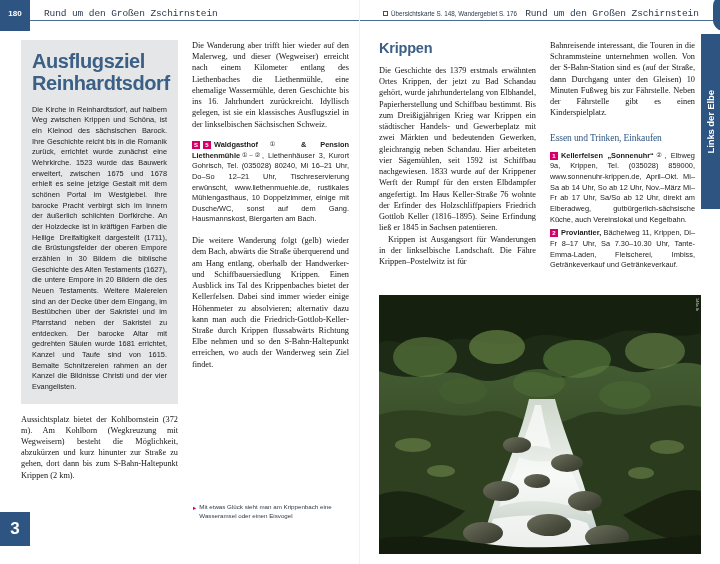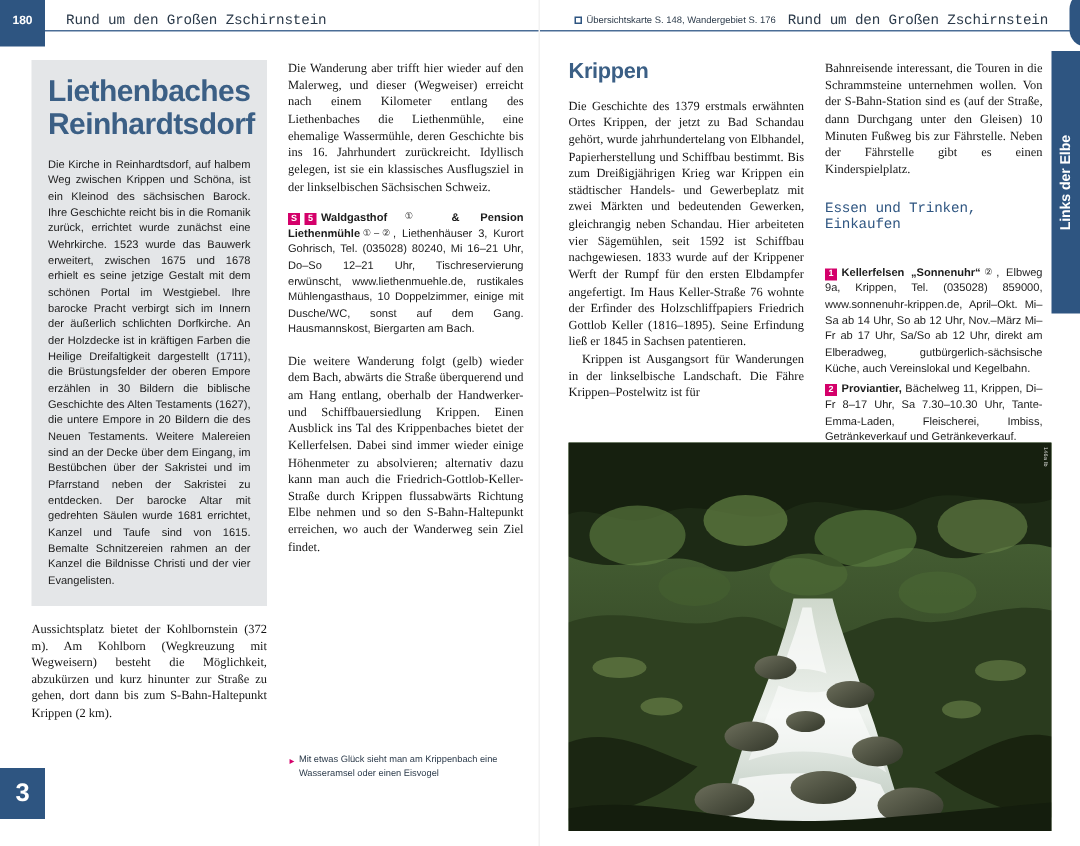--- a/index.html
+++ b/index.html
@@ -119,25 +119,25 @@
   .secttitle {
     font-family: "Liberation Sans", sans-serif;
     font-weight: bold;
     font-size: 14.5px;
     color: #3b5f85;
     letter-spacing: -0.2px;
     margin-bottom: 9px;
   }
 
   .subtitle {
-    font-family: Liberation Mono, monospace;
+    font-family: Liberation Serif, serif;
     font-size: 9.5px;
     color: #2e5581;
     letter-spacing: -0.1px;
-    margin-bottom: 22px;
+    margin-bottom: 8px;
   }
 
   p.body {
     font-family: Liberation Serif, serif;
     font-size: 8.3px;
     line-height: 1.355;
     text-align: justify;
     color: #141414;
     hyphens: auto;
   }
@@ -283,21 +283,21 @@
       <div class="head-rule"></div>
       <div class="folio folio-left">180</div>
       <div class="head-title">Rund um den Großen Zschirnstein</div>
     </div>
 
     <div class="cols">
 
       <div class="col">
 
         <div class="grey-box">
-          <div class="chaptitle"><span>Liethenbaches</span><br><span>Reinhardtsdorf</span></div>
+          <div class="chaptitle"><span>Ausflugsziel</span><br><span>Reinhardtsdorf</span></div>
 
           <p class="sans">Die Kirche in Reinhardtsdorf, auf halbem Weg zwischen Krippen und Schöna, ist ein Kleinod des sächsischen Barock. Ihre Geschichte reicht bis in die Romanik zurück, errichtet wurde zunächst eine Wehrkirche. 1523 wurde das Bauwerk erweitert, zwischen 1675 und 1678 erhielt es seine jetzige Gestalt mit dem schönen Portal im Westgiebel. Ihre barocke Pracht verbirgt sich im Innern der äußerlich schlichten Dorfkirche. An der Holzdecke ist in kräftigen Farben die Heilige Dreifaltigkeit dargestellt (1711), die Brüstungsfelder der oberen Empore erzählen in 30 Bildern die biblische Geschichte des Alten Testaments (1627), die untere Empore in 20 Bildern die des Neuen Testaments. Weitere Malereien sind an der Decke über dem Eingang, im Bestübchen über der Sakristei und im Pfarrstand neben der Sakristei zu entdecken. Der barocke Altar mit gedrehten Säulen wurde 1681 errichtet, Kanzel und Taufe sind von 1615. Bemalte Schnitzereien rahmen an der Kanzel die Bildnisse Christi und der vier Evangelisten.</p>
 
         </div>
 
         <p class="body">Aussichtsplatz bietet der Kohlbornstein (372 m). Am Kohlborn (Wegkreuzung mit Wegweisern) besteht die Möglichkeit, abzukürzen und kurz hinunter zur Straße zu gehen, dort dann bis zum S-Bahn-Haltepunkt Krippen (2 km).</p>
       </div>
 
       <div class="col">
 

